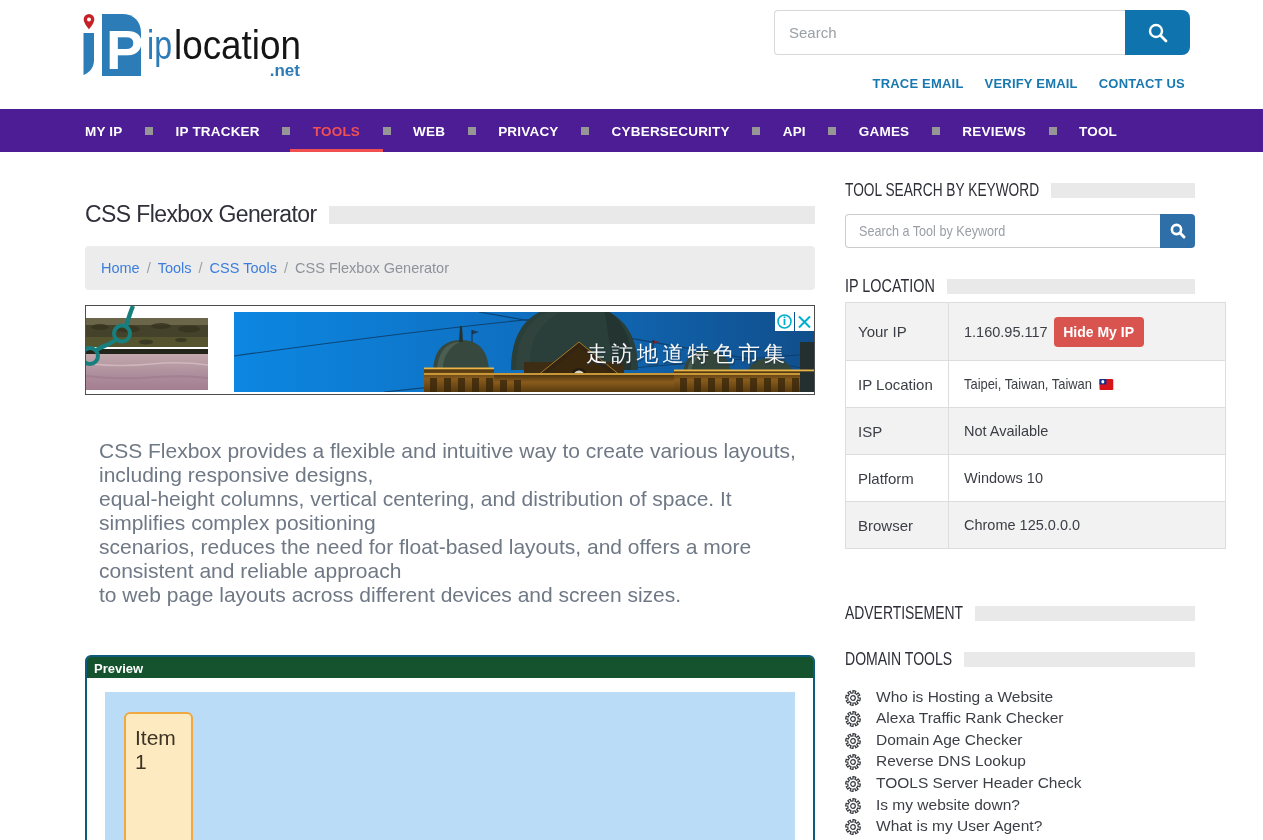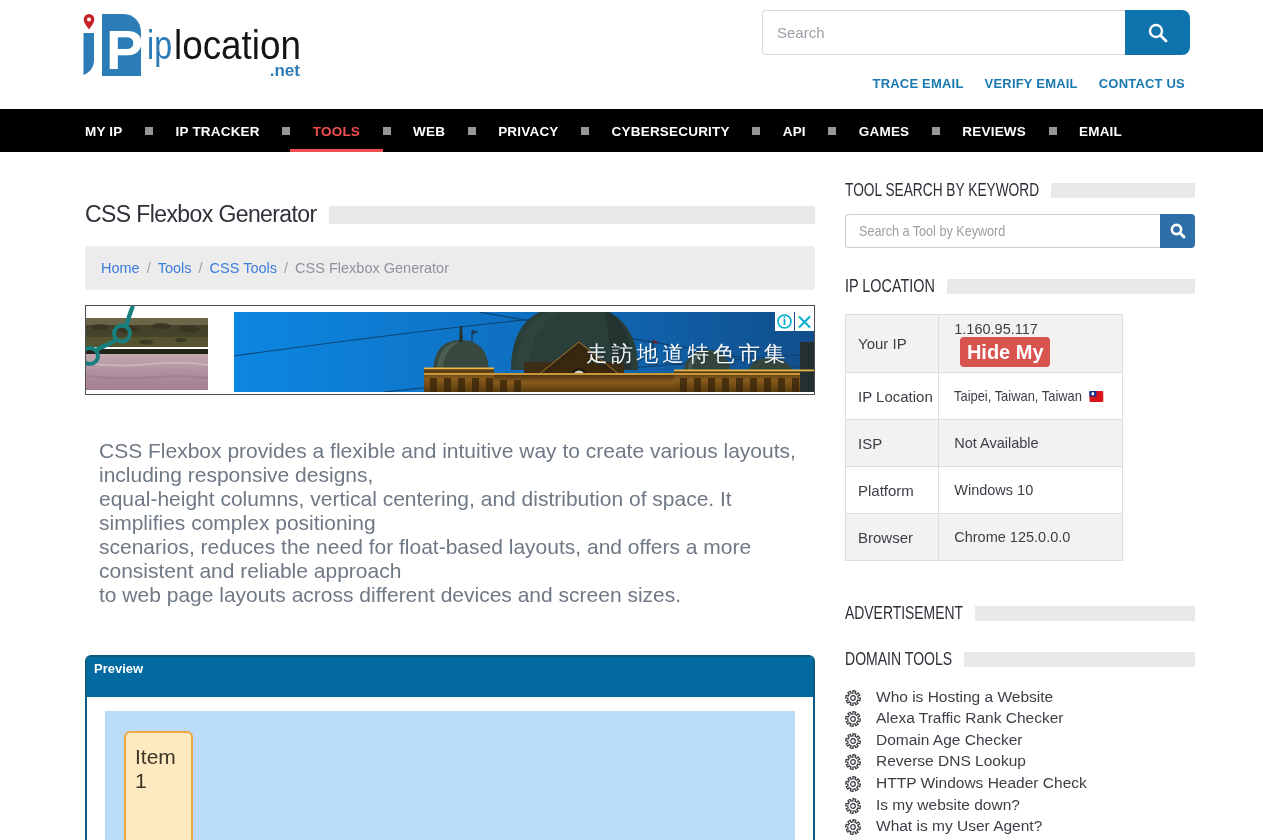--- a/index.html
+++ b/index.html
@@ -3,30 +3,30 @@
 <meta charset="utf-8">
 <style>
 * { margin:0; padding:0; box-sizing:border-box; }
 html,body { width:1263px; background:#fff; font-family:"Liberation Sans", sans-serif; }
 a { text-decoration:none; }
 
 
 .top { position:relative; height:109px; background:#fff; }
 .logo { position:absolute; left:83px; top:12px; }
 .searchwrap { position:absolute; left:762px; top:10px; width:428px; height:45px; }
-.sinput { position:absolute; left:0; top:0; width:363px; height:45px; background:#fff;
+.sinput { position:absolute; left:12px; top:0; width:363px; height:45px; background:#fff;
   border:1px solid #d8d8d8; border-right:none; border-radius:4px 0 0 4px;
   color:#9aa0a6; font-size:15px; line-height:43px; padding-left:14px; }
 .sbtn { position:absolute; right:0; top:0; width:65px; height:45px; background:#0f74ad; border-radius:0 8px 8px 0; }
 .sbtn svg, .tsbtn svg { position:absolute; left:50%; top:50%; transform:translate(-50%,-50%); }
 .toplinks { position:absolute; top:76px; right:78px; font-size:13px; font-weight:bold; color:#1878b0; letter-spacing:0.2px; }
 .toplinks span { margin-left:21px;margin-top:12px; }
 
 
-nav { height:43px; background:#000000; }
+nav { height:43px; background:#4c1d95; }
 .navin { margin-left:85px; height:43px; display:flex; align-items:center; }
 .navin a { color:#fff; font-size:13.5px; font-weight:bold; padding:2px 22.5px 0; line-height:41px; height:43px; letter-spacing:0.2px; }
 .navin a:first-child { padding-left:0; }
 .navin a.act { color:#f05050; border-bottom:3px solid #f05050; }
 .sq { width:8px; height:8px; background:#969696; flex:none; }
 
 
 .container { margin-left:85px; width:1110px; display:flex; }
 .leftcol { width:730px; }
 .rightcol { width:350px; margin-left:30px; }
@@ -48,45 +48,45 @@
 
 .adbox { margin-top:14.5px; height:90px; border:1px solid #4d4d4d; background:#fff; position:relative; }
 .adleft { position:absolute; left:0px; top:0px; }
 .adbanner { position:absolute; left:148px; top:6px; }
 
 
 .desc { margin:44.5px 0 0 14px; font-size:21px; line-height:24px; color:#6f7885; }
 
 
 .preview { margin-top:47.5px; border:2px solid #0a5b7e; border-radius:6px; height:248px; }
-.phead { background:#0369a1; height:40px; line-height:24px; color:#fff; font-weight:bold; font-size:13px; padding-left:7px; border-radius:3px 3px 0 0; }
+.phead { background:#14532d; height:21px; line-height:24px; color:#fff; font-weight:bold; font-size:13px; padding-left:7px; border-radius:3px 3px 0 0; }
 .pbody { padding:14px 18px 12px 18px; }
 .flexarea { background:#bbdcf7; height:194px; padding:20px 19px; display:flex; }
 .fitem { width:69px; height:154px; background:#fdeac1; border:2px solid #f0a842; border-radius:6px;
   font-size:21px; color:#3d3426; padding:12px 0 0 9px; }
 
 
 h2.hrow { font-size:18px; font-weight:normal; color:#2e2e38; line-height:21px; height:21px; }
 .h-toolsearch { margin-top:28px; }
 .tsearch { position:relative; margin-top:13px; height:34px; }
 .tsinput { position:absolute; left:0; top:0; width:315px; height:34px; border:1px solid #ccc; border-right:none;
   border-radius:4px 0 0 4px; color:#9aa0a6; font-size:14.5px; line-height:32px; padding-left:13px; background:#fff; }
 .tsbtn { position:absolute; right:0; top:0; width:35px; height:34px; background:#2f6fa7; border-radius:0 4px 4px 0; }
 .h-iploc { margin-top:28px; }
-table.ipt { margin-top:17px; width:278px; border-collapse:collapse; font-size:15px; color:#3b3e45; }
+table.ipt { margin-top:5px; width:381px; border-collapse:collapse; font-size:15px; color:#3b3e45; }
 table.ipt td { border:1px solid #ddd; padding:0 0 0 12px; height:47px; vertical-align:middle; }
 table.ipt tr:nth-child(odd) td { background:#f2f2f2; }
 table.ipt td.v { padding-left:15px; font-size:14.5px; }
 table.ipt td.c1 { width:103px; }
 tr.rowip td { height:58px; }
-.hideip { display:inline-block; background:#d9534f; color:#fff; font-weight:bold; font-size:20px;
+.hideip { display:inline-block; background:#d9534f; color:#fff; font-weight:bold; font-size:14px;
   width:90px; height:30px; line-height:30px; text-align:center; border-radius:4px; margin-left:6px; vertical-align:middle; }
 .ipval { vertical-align:middle; }
 .flag { display:inline-block; vertical-align:-1px; margin-left:8px; }
-.h-adv { margin-top:42px;text-align:right; }
+.h-adv { margin-top:54px;text-align:right; }
 .h-dom { margin-top:25px; }
 ul.tools { margin-top:14px; list-style:none; }
 ul.tools li { height:21.6px; display:flex; align-items:flex-end; }
 ul.tools svg { flex:none; margin-right:15px; }
 ul.tools a { color:#3c3f46; font-size:15.5px; }
 </style>
 </head>
 <body>
 
 <header class="top">
@@ -131,21 +131,21 @@
     <a>PRIVACY</a>
       <span class="sq"></span>
     <a>CYBERSECURITY</a>
       <span class="sq"></span>
     <a>API</a>
       <span class="sq"></span>
     <a>GAMES</a>
       <span class="sq"></span>
     <a>REVIEWS</a>
       <span class="sq"></span>
-    <a>EMAIL</a>
+    <a>TOOL</a>
   </div>
 </nav>
 
 <div class="container">
   <div class="leftcol">
     <h1 class="hrow">CSS Flexbox Generator<span class="bar"></span></h1>
 
     <div class="crumbs"><a>Home</a><span class="sep">/</span><a>Tools</a><span class="sep">/</span><a>CSS Tools</a><span class="sep">/</span>CSS Flexbox Generator</div>
 
     <div class="adbox">
@@ -366,21 +366,21 @@
             <path d="M8.00,0.70 A7.30,7.30 0 0 1 10.79,1.26 L9.99,3.20 A5.20,5.20 0 0 1 11.68,4.32 L13.16,2.84 A7.30,7.30 0 0 1 14.74,5.21 L12.80,6.01 A5.20,5.20 0 0 1 13.20,8.00 L15.30,8.00 A7.30,7.30 0 0 1 14.74,10.79 L12.80,9.99 A5.20,5.20 0 0 1 11.68,11.68 L13.16,13.16 A7.30,7.30 0 0 1 10.79,14.74 L9.99,12.80 A5.20,5.20 0 0 1 8.00,13.20 L8.00,15.30 A7.30,7.30 0 0 1 5.21,14.74 L6.01,12.80 A5.20,5.20 0 0 1 4.32,11.68 L2.84,13.16 A7.30,7.30 0 0 1 1.26,10.79 L3.20,9.99 A5.20,5.20 0 0 1 2.80,8.00 L0.70,8.00 A7.30,7.30 0 0 1 1.26,5.21 L3.20,6.01 A5.20,5.20 0 0 1 4.32,4.32 L2.84,2.84 A7.30,7.30 0 0 1 5.21,1.26 L6.01,3.20 A5.20,5.20 0 0 1 8.00,2.80 Z" fill="none" stroke="#33363b" stroke-width="1.2"></path>
             <circle cx="8" cy="8" r="2.3" fill="none" stroke="#33363b" stroke-width="1.2"></circle>
           </svg>
           <a>Reverse DNS Lookup</a>
         </li>
       <li>
           <svg width="16" height="16" viewBox="0 0 16 16">
             <path d="M8.00,0.70 A7.30,7.30 0 0 1 10.79,1.26 L9.99,3.20 A5.20,5.20 0 0 1 11.68,4.32 L13.16,2.84 A7.30,7.30 0 0 1 14.74,5.21 L12.80,6.01 A5.20,5.20 0 0 1 13.20,8.00 L15.30,8.00 A7.30,7.30 0 0 1 14.74,10.79 L12.80,9.99 A5.20,5.20 0 0 1 11.68,11.68 L13.16,13.16 A7.30,7.30 0 0 1 10.79,14.74 L9.99,12.80 A5.20,5.20 0 0 1 8.00,13.20 L8.00,15.30 A7.30,7.30 0 0 1 5.21,14.74 L6.01,12.80 A5.20,5.20 0 0 1 4.32,11.68 L2.84,13.16 A7.30,7.30 0 0 1 1.26,10.79 L3.20,9.99 A5.20,5.20 0 0 1 2.80,8.00 L0.70,8.00 A7.30,7.30 0 0 1 1.26,5.21 L3.20,6.01 A5.20,5.20 0 0 1 4.32,4.32 L2.84,2.84 A7.30,7.30 0 0 1 5.21,1.26 L6.01,3.20 A5.20,5.20 0 0 1 8.00,2.80 Z" fill="none" stroke="#33363b" stroke-width="1.2"></path>
             <circle cx="8" cy="8" r="2.3" fill="none" stroke="#33363b" stroke-width="1.2"></circle>
           </svg>
-          <a>HTTP Windows Header Check</a>
+          <a>TOOLS Server Header Check</a>
         </li>
       <li>
           <svg width="16" height="16" viewBox="0 0 16 16">
             <path d="M8.00,0.70 A7.30,7.30 0 0 1 10.79,1.26 L9.99,3.20 A5.20,5.20 0 0 1 11.68,4.32 L13.16,2.84 A7.30,7.30 0 0 1 14.74,5.21 L12.80,6.01 A5.20,5.20 0 0 1 13.20,8.00 L15.30,8.00 A7.30,7.30 0 0 1 14.74,10.79 L12.80,9.99 A5.20,5.20 0 0 1 11.68,11.68 L13.16,13.16 A7.30,7.30 0 0 1 10.79,14.74 L9.99,12.80 A5.20,5.20 0 0 1 8.00,13.20 L8.00,15.30 A7.30,7.30 0 0 1 5.21,14.74 L6.01,12.80 A5.20,5.20 0 0 1 4.32,11.68 L2.84,13.16 A7.30,7.30 0 0 1 1.26,10.79 L3.20,9.99 A5.20,5.20 0 0 1 2.80,8.00 L0.70,8.00 A7.30,7.30 0 0 1 1.26,5.21 L3.20,6.01 A5.20,5.20 0 0 1 4.32,4.32 L2.84,2.84 A7.30,7.30 0 0 1 5.21,1.26 L6.01,3.20 A5.20,5.20 0 0 1 8.00,2.80 Z" fill="none" stroke="#33363b" stroke-width="1.2"></path>
             <circle cx="8" cy="8" r="2.3" fill="none" stroke="#33363b" stroke-width="1.2"></circle>
           </svg>
           <a>Is my website down?</a>
         </li>
       <li>
           <svg width="16" height="16" viewBox="0 0 16 16">

